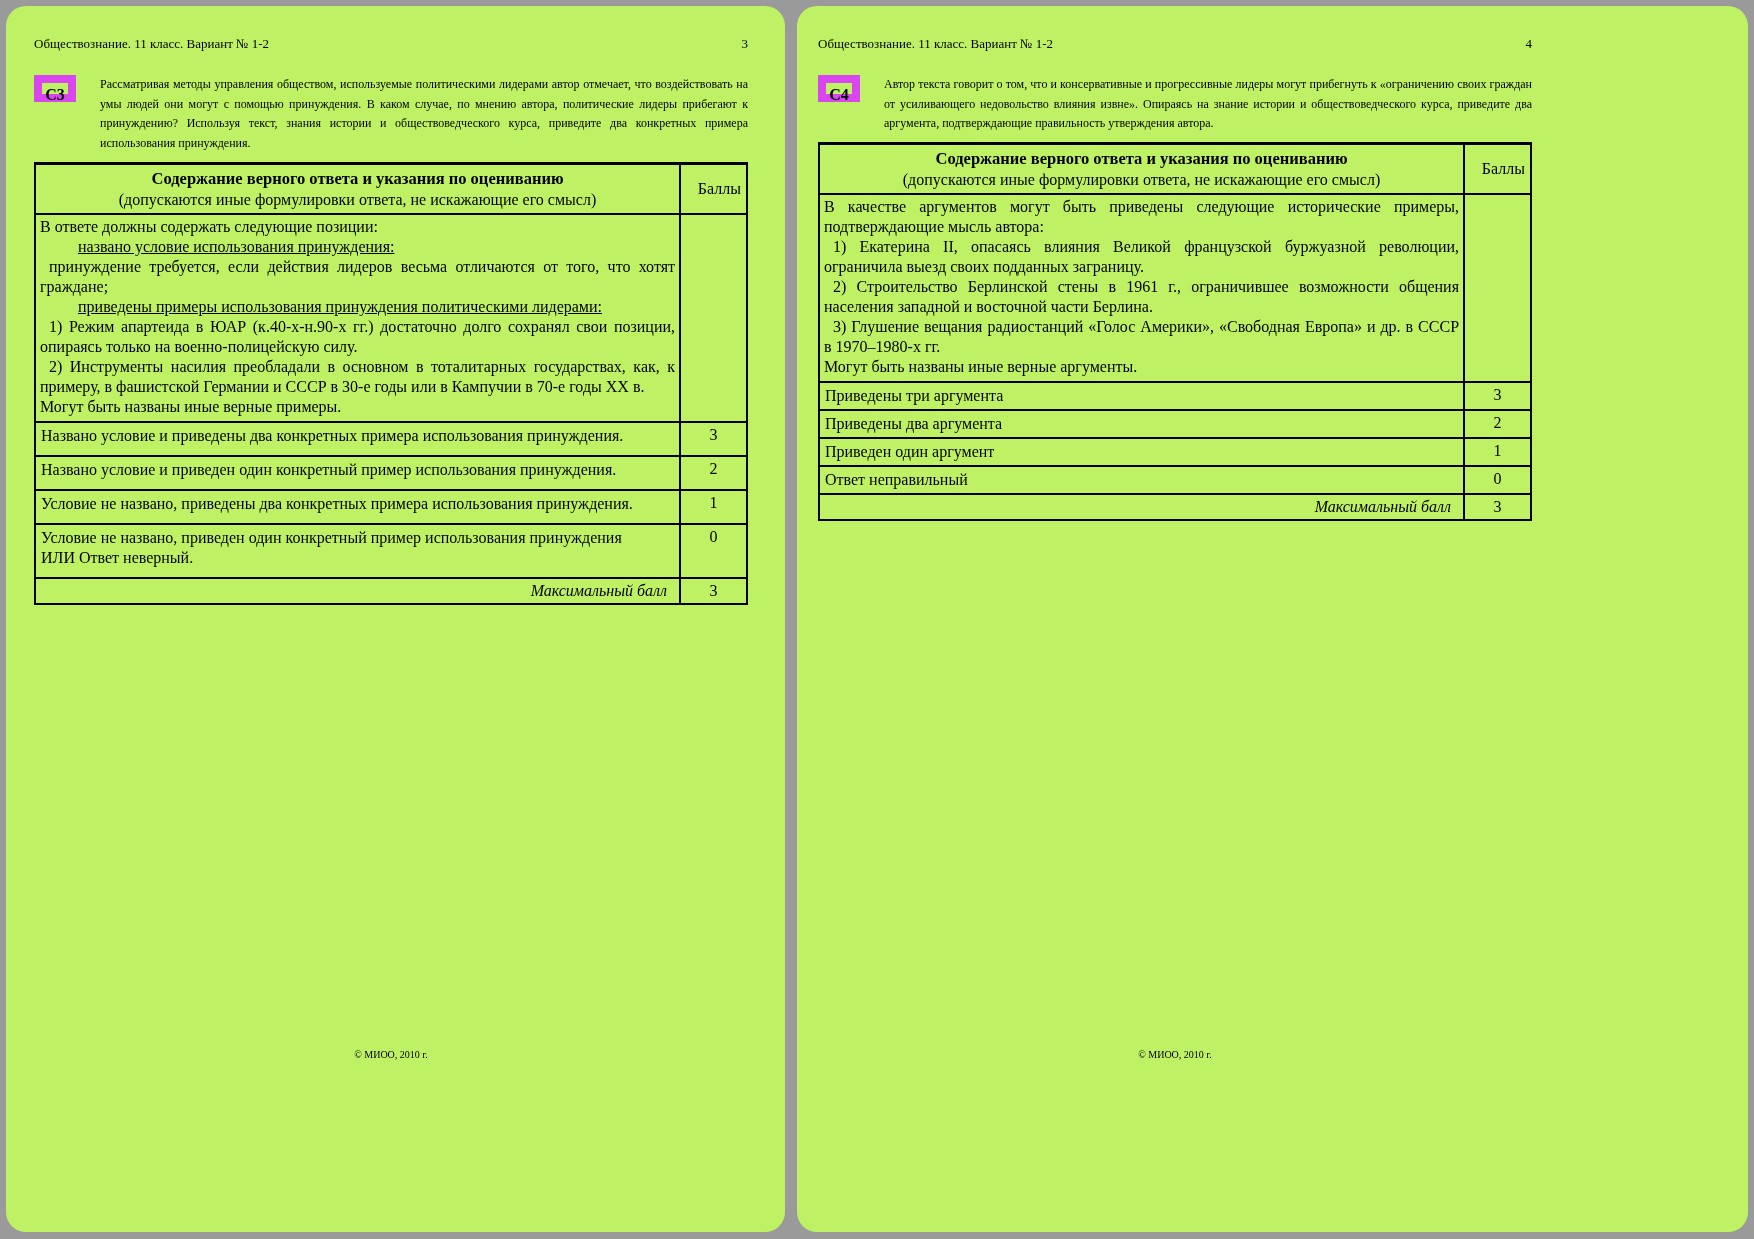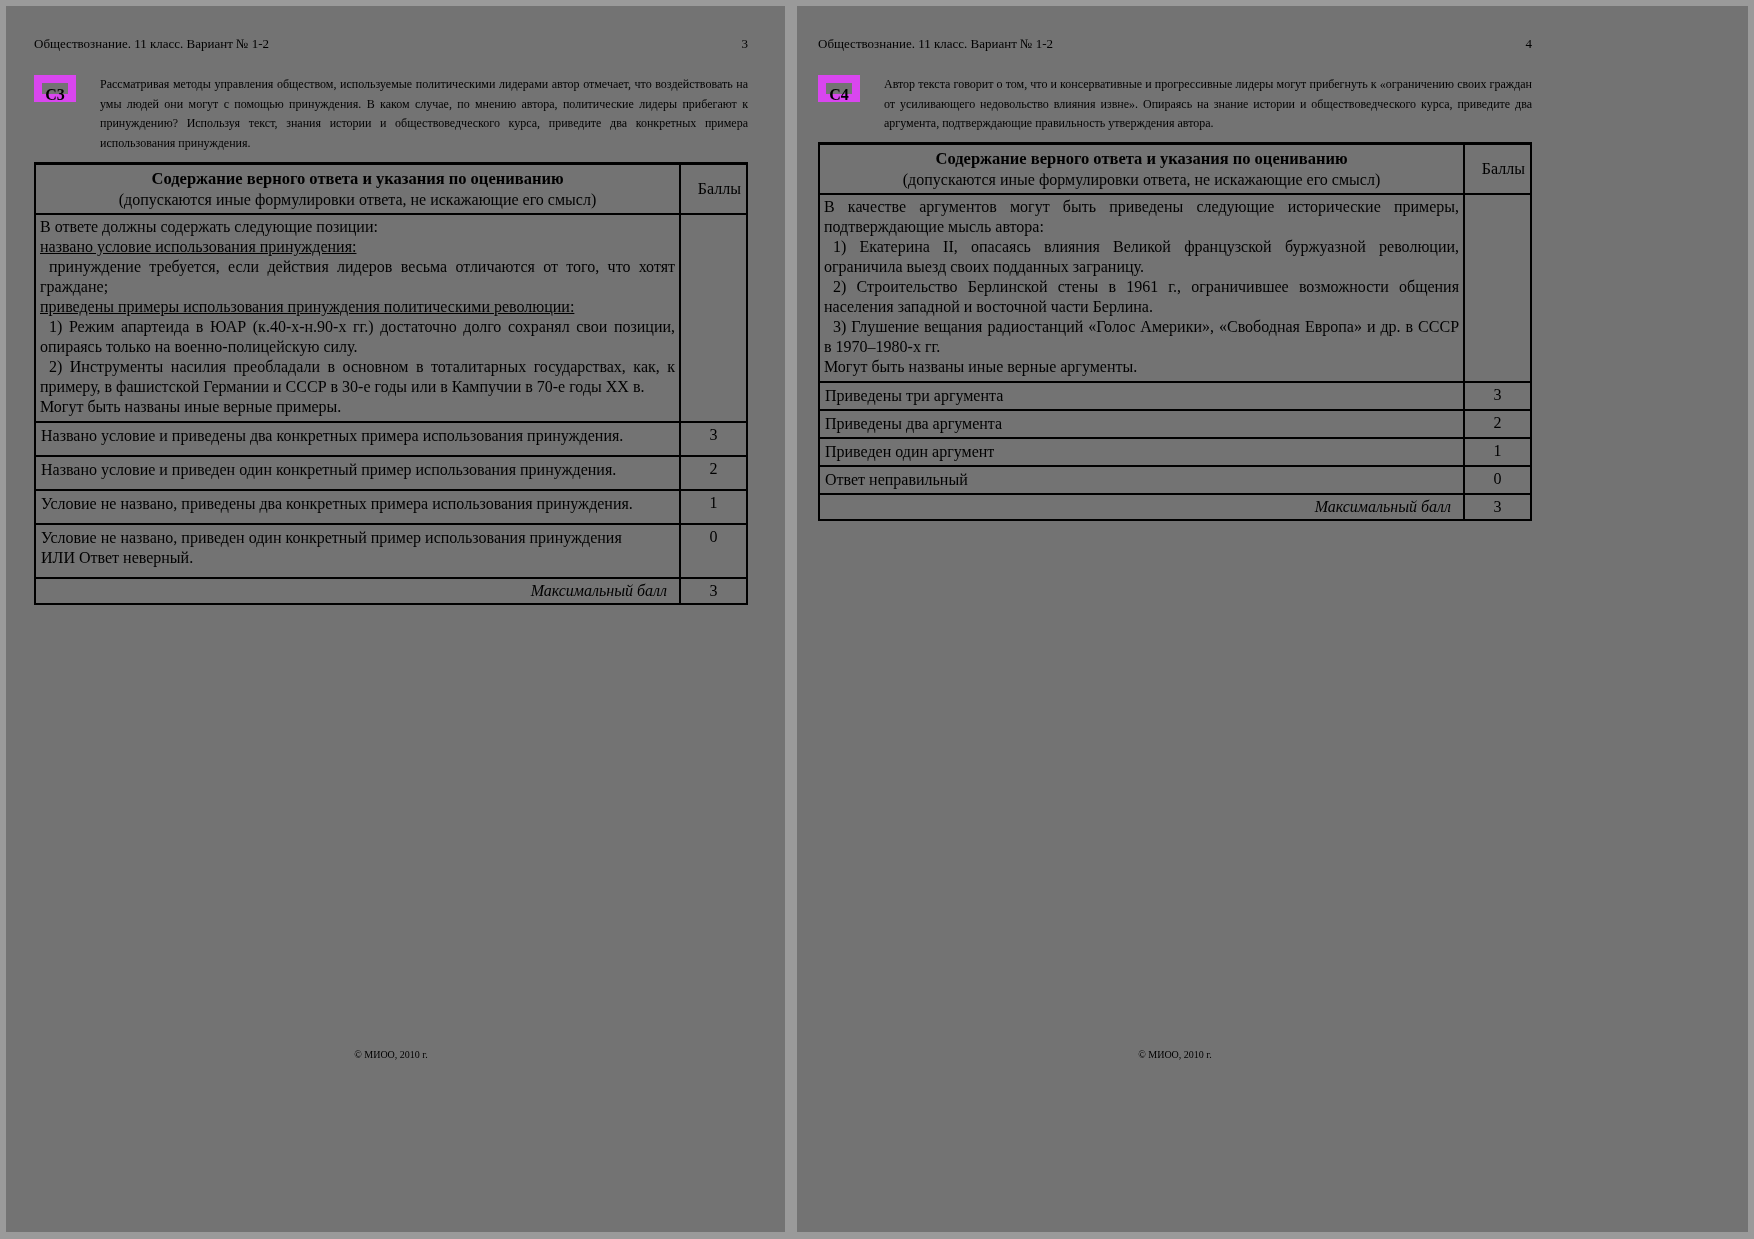--- a/index.html
+++ b/index.html
@@ -5,21 +5,21 @@
   * { box-sizing: border-box; }
   html, body { margin: 0; padding: 0; }
   body {
     width: 1754px; height: 1239px;
     background: #9a9a9a;
     position: relative;
     font-family: "Liberation Serif", serif;
     color: #000;
     overflow: hidden;
   }
-  .page { position: absolute; top: 6px; height: 1226px; background: #737373; }
+  .page { position: absolute; top: 6px; height: 1226px; background: #bef264; border-radius: 20px; }
   .page-left  { left: 6px;   width: 779px; }
   .page-right { left: 797px; width: 951px; }
   .content { position: absolute; top: 0; bottom: 0; width: 714px; }
   .page-left  .content { left: 28px; }
   .page-right .content { left: 21px; }
 
   .page-header {
     display: flex; justify-content: space-between;
     margin-top: 30px; font-size: 13px;
   }
@@ -48,21 +48,21 @@
     padding: 2px 5px;
   }
   td.th-main { text-align: center; padding: 3px 8px; margin-top: 44px; }
   .th-title { font-weight: bold; font-size: 16.5px; line-height: 21px; }
   .th-subtitle { font-size: 16px; line-height: 21px; }
   td.th-score { font-weight: normal; text-align: right; vertical-align: middle; font-size: 16px; }
 
   td.answer-cell { padding: 2px 4px 4px 4px; }
   .ap { text-align: justify; }
   .ind { text-indent: 9px; }
-  .ul { text-decoration: underline; }
+  .ul { text-decoration: underline; margin-left: 38px; }
 
   td.crit { text-align: justify; padding: 3px 5px; }
   .page-left td.crit { padding-bottom: 9px; }
   td.score { text-align: center; vertical-align: top; width: 67px; }
   td.max-label { text-align: right; font-style: italic; padding-right: 12px; }
 
   .footer {
     position: absolute; bottom: 172px; left: 0; width: 100%;
     text-align: center; font-size: 10px;
   }
@@ -93,21 +93,21 @@
           <div class="th-title">Содержание верного ответа и указания по оцениванию</div>
           <div class="th-subtitle">(допускаются иные формулировки ответа, не искажающие его смысл)</div>
         </td>
         <td class="th-score">Баллы</td>
       </tr>
       <tr>
         <td class="answer-cell">
           <div class="ap">В ответе должны содержать следующие позиции:</div>
           <div class="ap"><span class="ul">названо условие использования принуждения:</span></div>
           <div class="ap ind">принуждение требуется, если действия лидеров весьма отличаются от того, что хотят граждане;</div>
-          <div class="ap"><span class="ul">приведены примеры использования принуждения политическими революции:</span></div>
+          <div class="ap"><span class="ul">приведены примеры использования принуждения политическими лидерами:</span></div>
           <div class="ap ind">1) Режим апартеида в ЮАР (к.40-х-н.90-х гг.) достаточно долго сохранял свои позиции, опираясь только на военно-полицейскую силу.</div>
           <div class="ap ind">2) Инструменты насилия преобладали в основном в тоталитарных государствах, как, к примеру, в фашистской Германии и СССР в 30-е годы или в Кампучии в 70-е годы XX в.</div>
           <div class="ap">Могут быть названы иные верные примеры.</div>
         </td>
         <td class="score"></td>
       </tr>
       <tr>
         <td class="crit">Названо условие и приведены два конкретных примера использования принуждения.</td>
         <td class="score">3</td>
       </tr>

